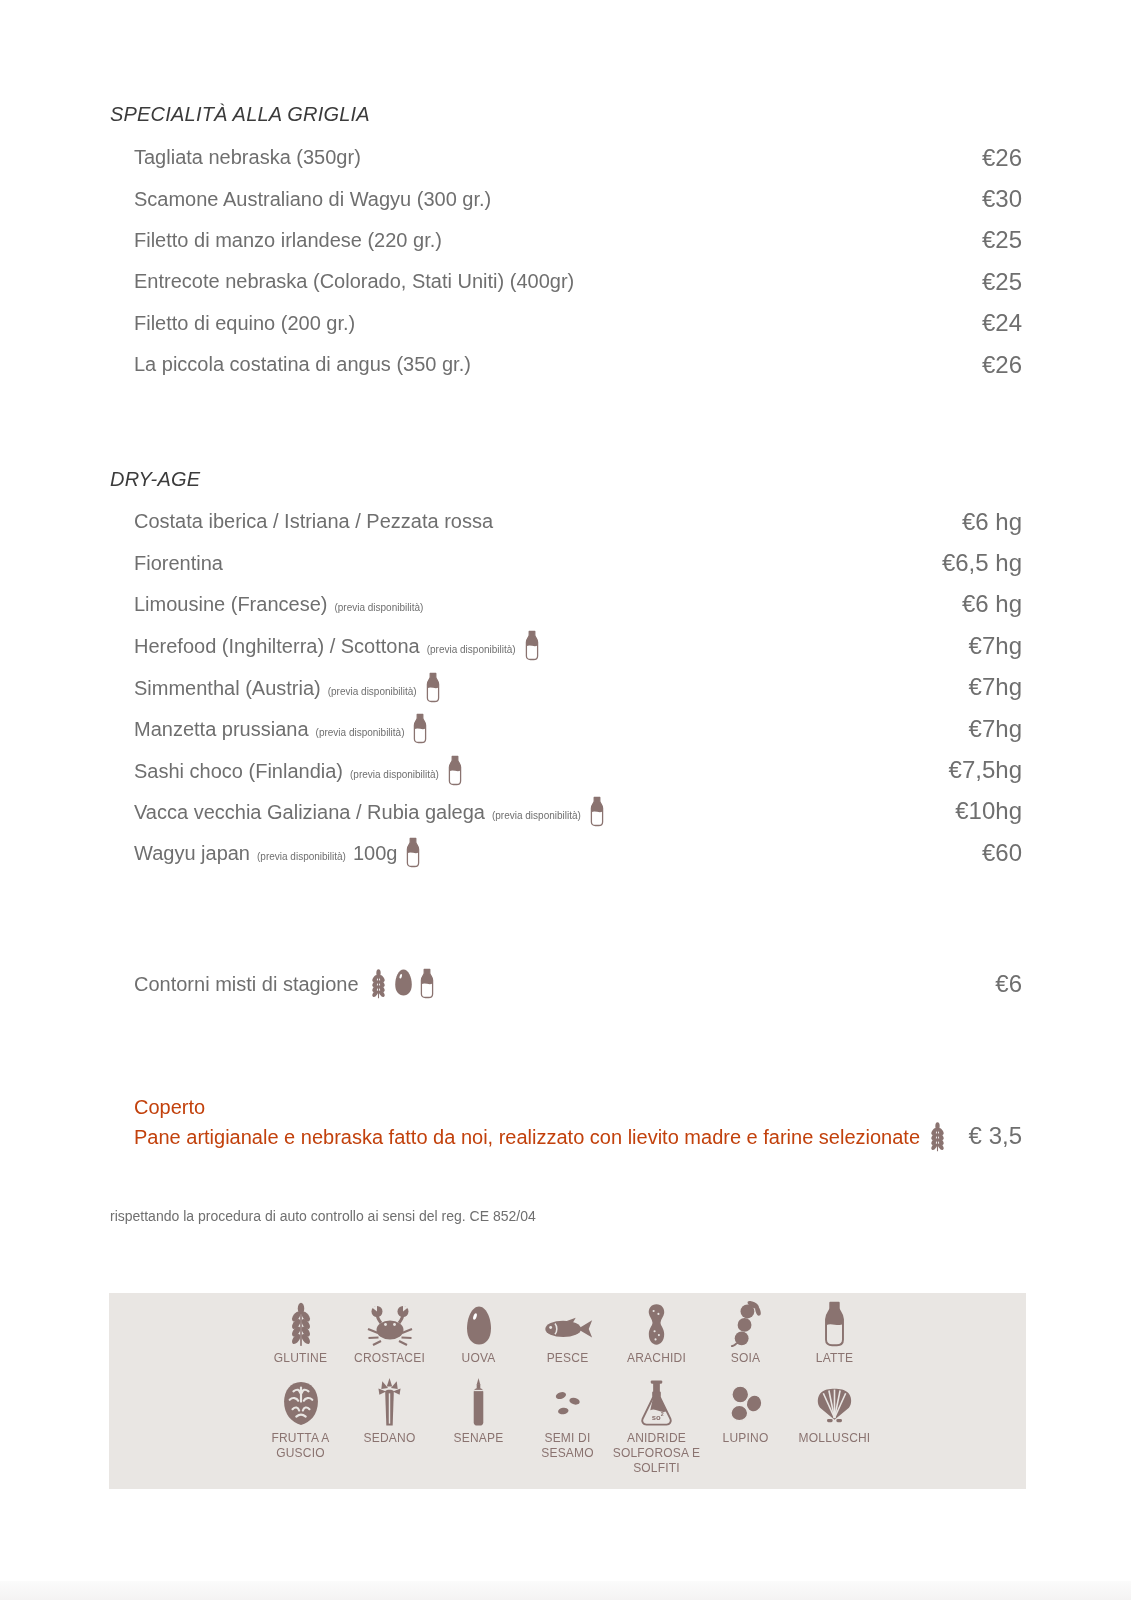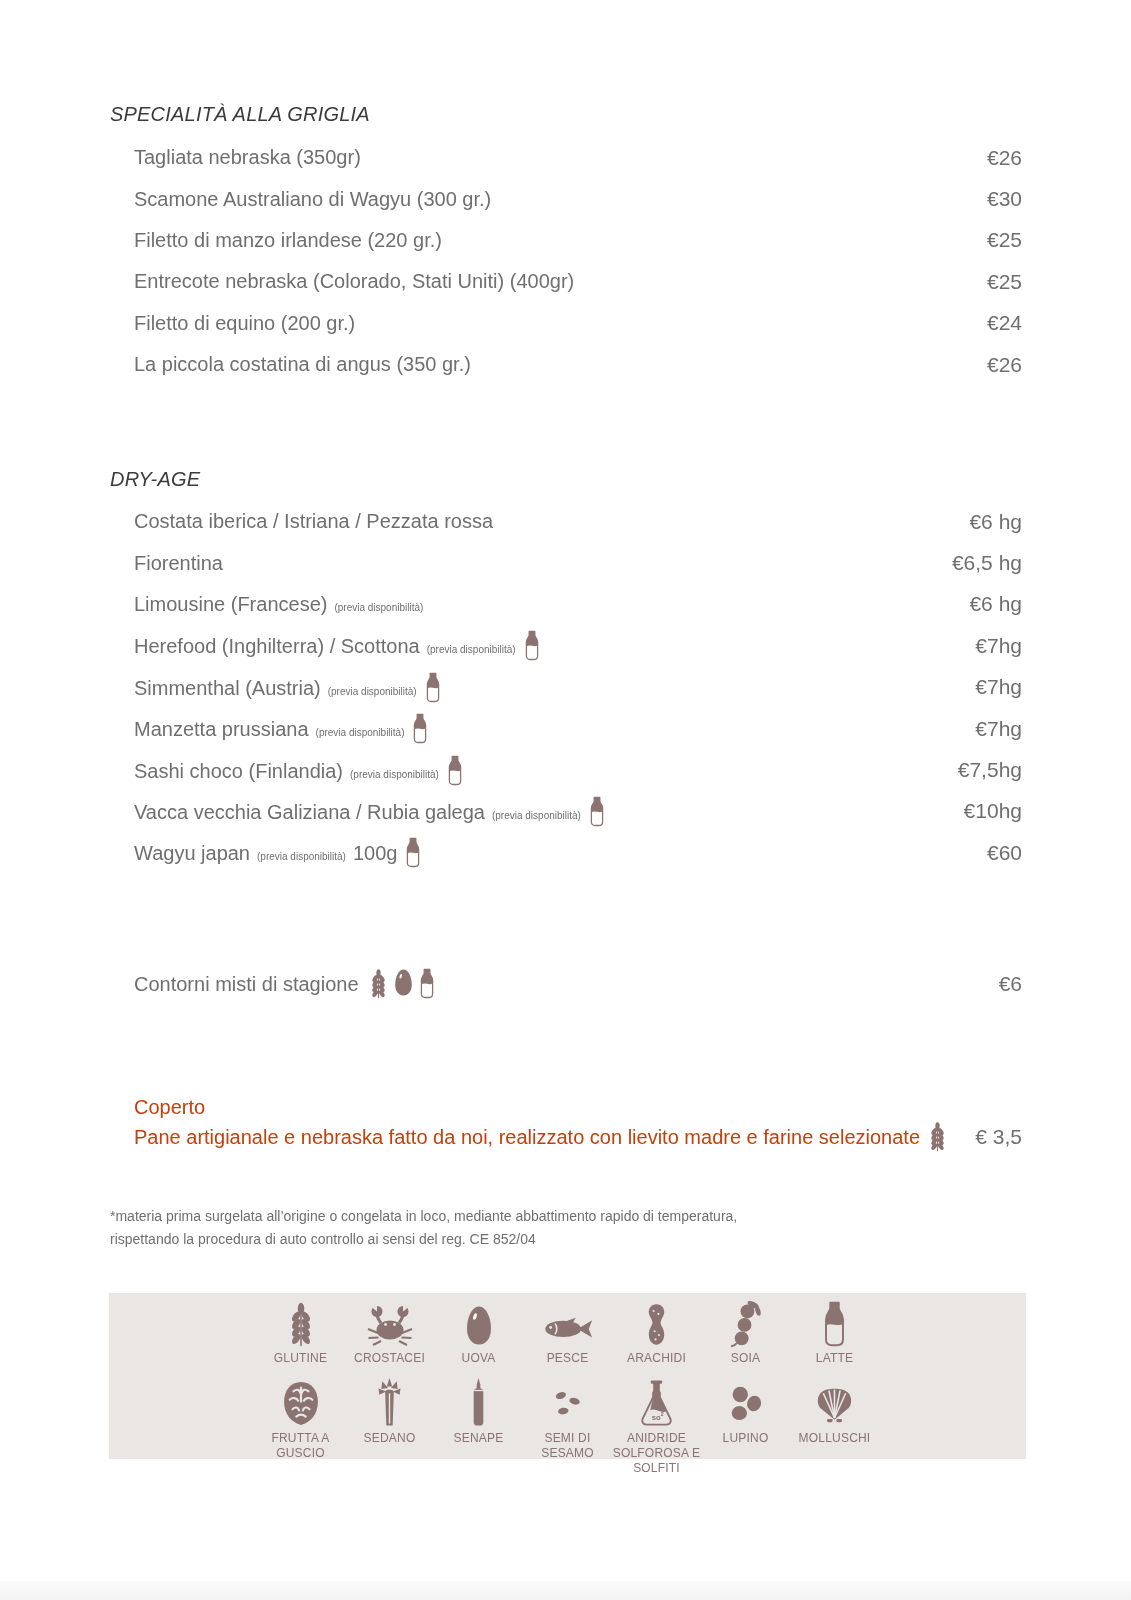--- a/index.html
+++ b/index.html
@@ -5,31 +5,31 @@
   html,body{margin:0;padding:0;background:#fff;}
   .page{position:relative;width:1131px;height:1600px;background:#fff;overflow:hidden;
         font-family:"Liberation Sans",sans-serif;color:#6f6f6f;}
   .abs{position:absolute;}
   .section-title{font-size:20px;font-style:italic;font-weight:400;color:#3b3b3b;letter-spacing:.2px;}
   .rows{left:110px;right:109px;margin-left:24px;}
   .row{height:41.4px;display:flex;justify-content:space-between;align-items:center;}
   .cell-left{font-size:20px;color:#6f6f6f;white-space:nowrap;}
   .item-note{font-size:10px;margin-left:7px;}
   .item-suffix{font-size:20px;margin-left:7px;}
-  .price{font-size:21px;color:#6f6f6f;white-space:nowrap;}
+  .price{font-size:24px;color:#6f6f6f;white-space:nowrap;}
   .icon{color:#8a7370;display:inline-block;}
   .inline-icon{vertical-align:-8px;margin-left:8px;}
   .inline-icon.first{margin-left:10px;}
   .i-milk-inline{width:16px;height:31px;}
   .i-wheat-inline{width:19px;height:31px;}
   .i-egg-inline{width:21px;height:29px;vertical-align:-6px;}
   .coperto-line{font-size:20px;line-height:27px;color:#c2410c;}
   .coperto-row{display:flex;justify-content:space-between;align-items:baseline;}
   .footnote{font-size:14px;line-height:23px;color:#6f6f6f;}
-  .legend{left:109px;top:1293px;width:917px;height:166px;background:#e9e6e3;}
+  .legend{left:109px;top:1293px;width:917px;height:196px;background:#e9e6e3;}
   .legend-grid{position:absolute;left:147px;display:grid;grid-template-columns:repeat(7,89px);}
   .legend-cell{display:flex;flex-direction:column;align-items:center;}
   .legend-iconbox{height:46px;display:flex;align-items:flex-end;justify-content:center;margin-bottom:4px;}
   .legend-label{font-size:12px;line-height:15px;text-align:center;color:#8a7370;white-space:pre-line;letter-spacing:.2px;}
   .lg-wheat{width:28px;height:46px}.lg-crab{width:52px;height:44px}.lg-egg{width:30px;height:43px}
   .lg-fish{width:54px;height:30px;margin-bottom:6px}.lg-peanut{width:25px;height:45px}.lg-soy{width:33px;height:48px}
   .lg-milk{width:25px;height:46px}.lg-walnut{width:40px;height:47px}.lg-celery{width:25px;height:50px}
   .lg-mustard{width:23px;height:50px}.lg-sesame{width:35px;height:30px;margin-bottom:8px}
   .lg-flask{width:37px;height:48px}.lg-lupin{width:37px;height:38px;margin-bottom:4px}.lg-shell{width:41px;height:40px;margin-bottom:3px}
   .bottom-strip{left:0;right:0;top:1581px;height:19px;background:linear-gradient(#fbfbfb,#f4f3f3);}
@@ -256,21 +256,20 @@
       <div class="coperto-line">
         <span>Pane artigianale e nebraska fatto da noi, realizzato con lievito madre e farine selezionate</span><svg class="icon inline-icon i-wheat-inline">
             <use href="#i-wheat"></use>
           </svg>
       </div>
       <span class="price">€ 3,5</span>
     </div>
   </div>
 
   <div class="abs footnote" style="left:110px;top:1205px;">
-    <div>*materia prima surgelata all’origine o congelata in loco, mediante abbattimento rapido di temperatura,</div>
     <div>rispettando la procedura di auto controllo ai sensi del reg. CE 852/04</div>
   </div>
 
   <div class="abs legend">
     <div class="legend-grid" style="top:8px;">
       <div class="legend-cell">
         <div class="legend-iconbox">
             <svg class="icon lg-wheat">
               <use href="#i-wheat"></use>
             </svg>

